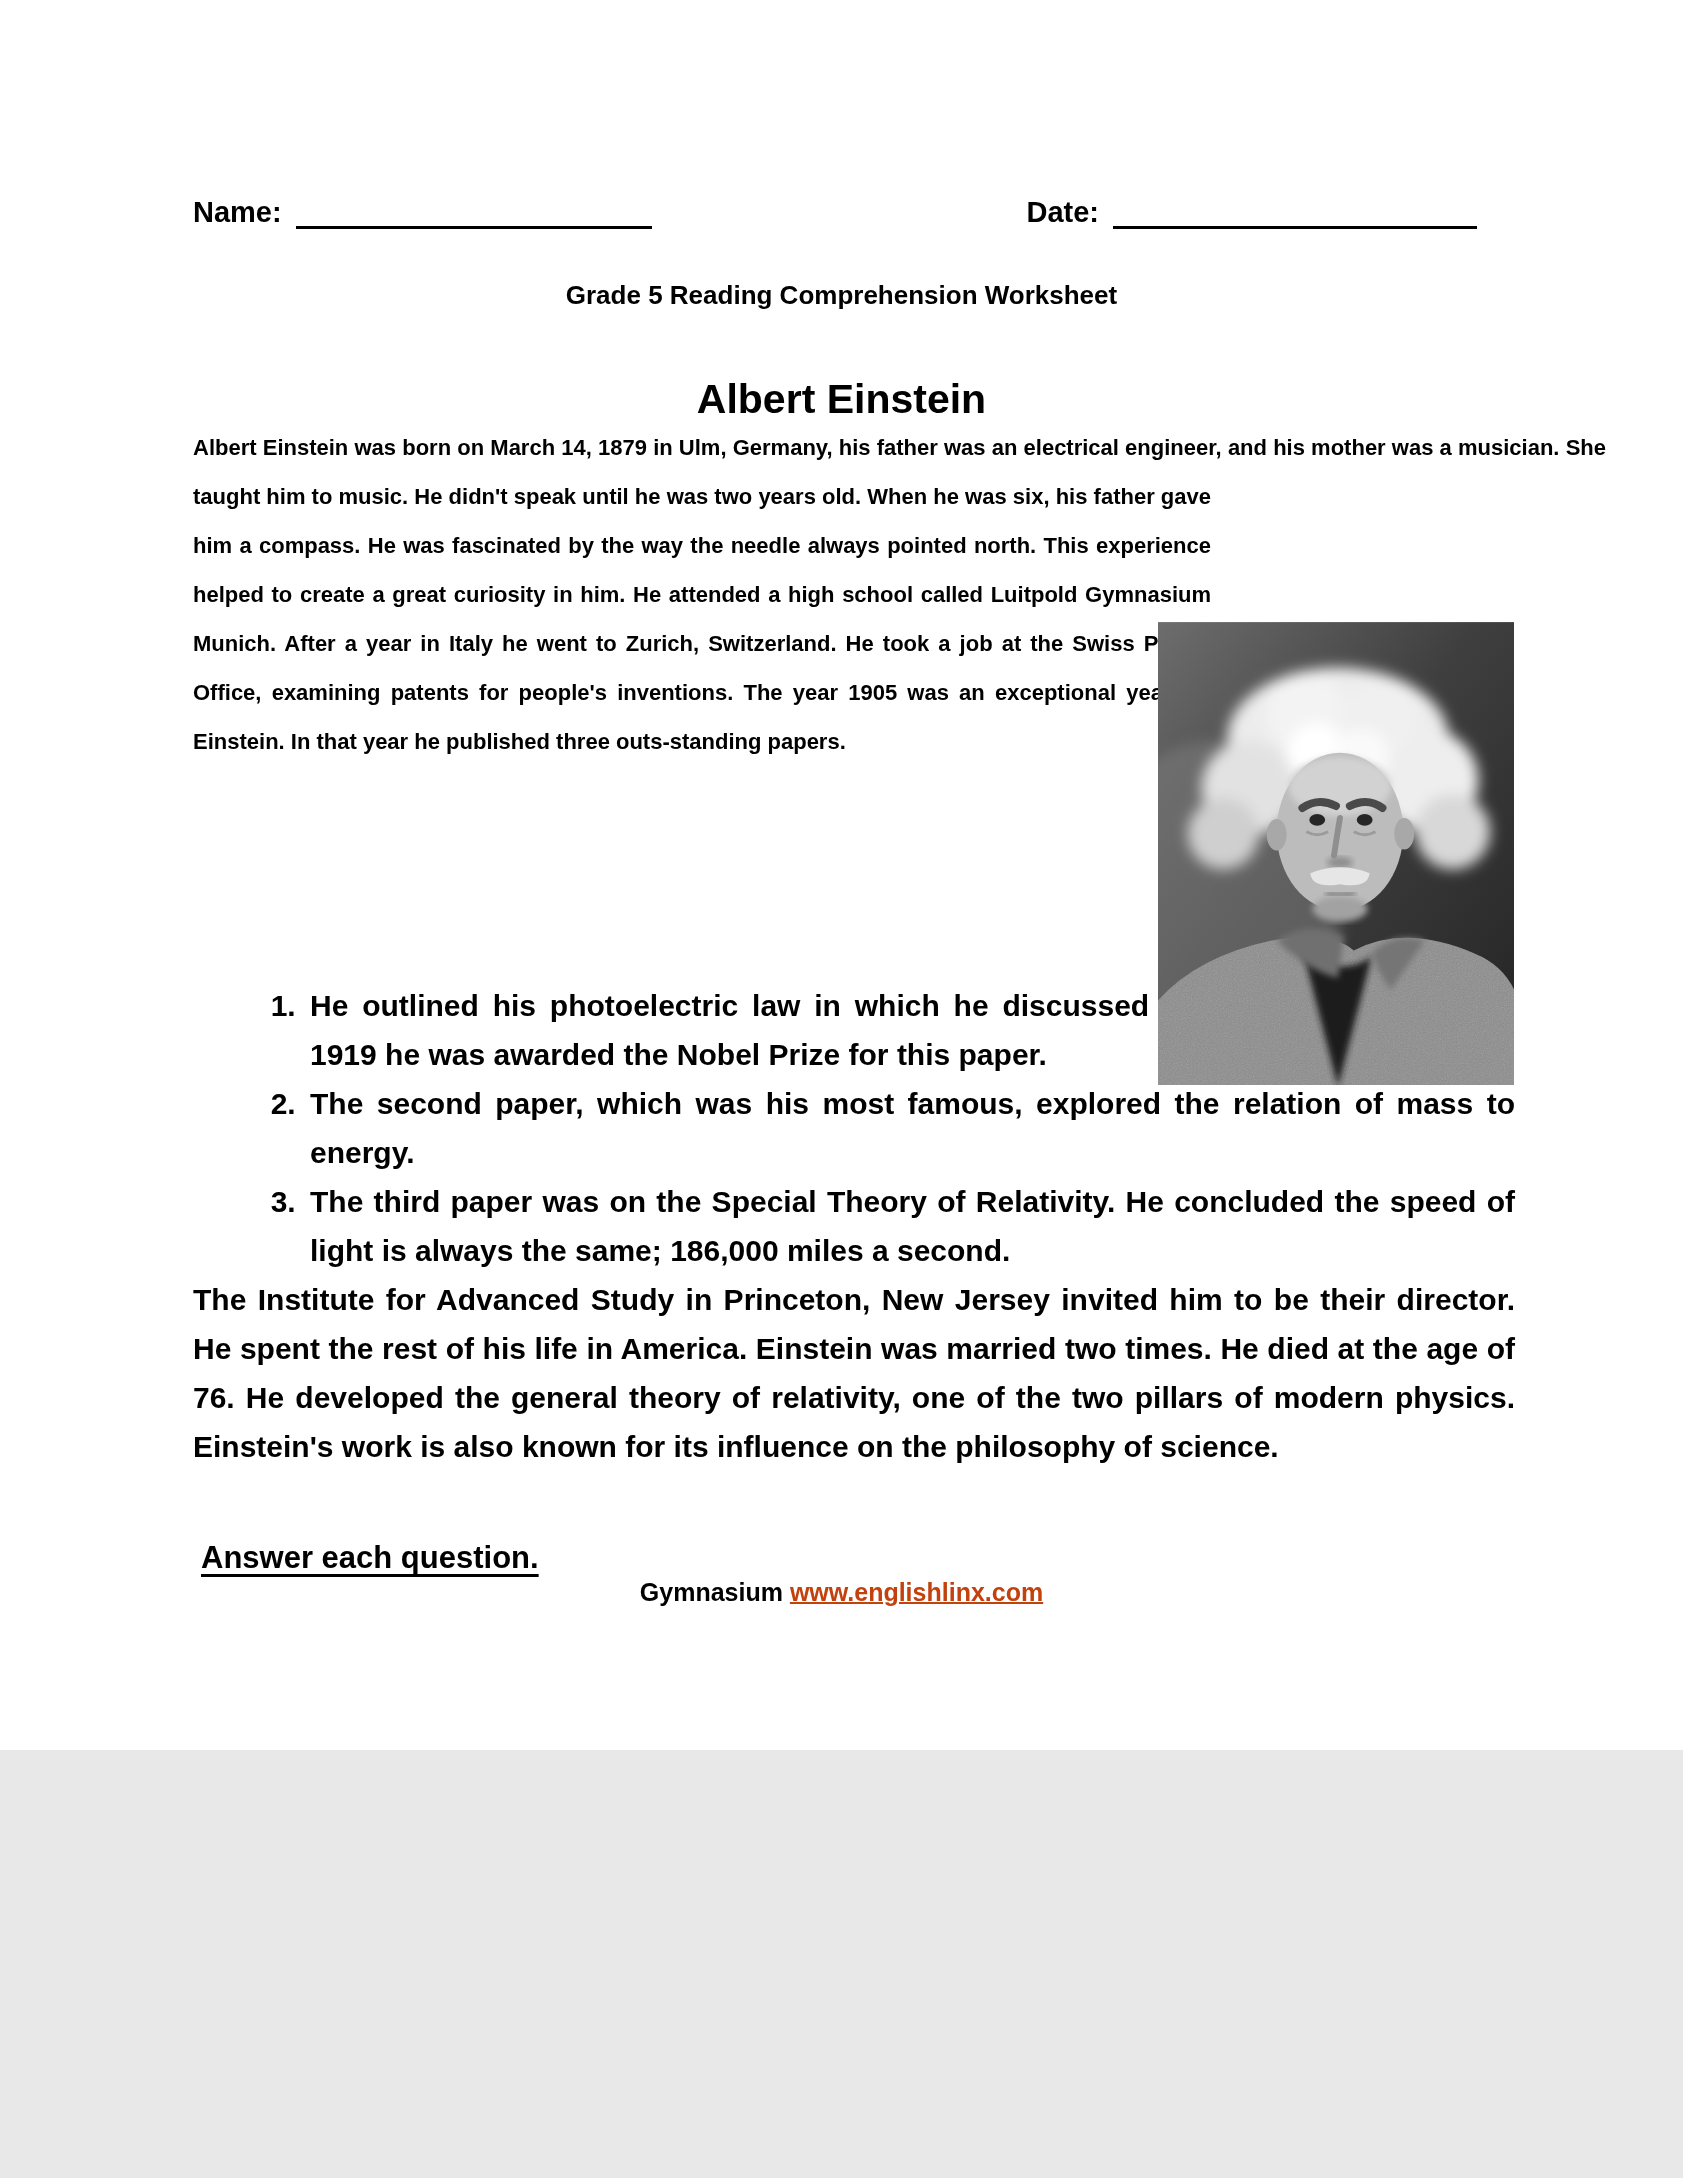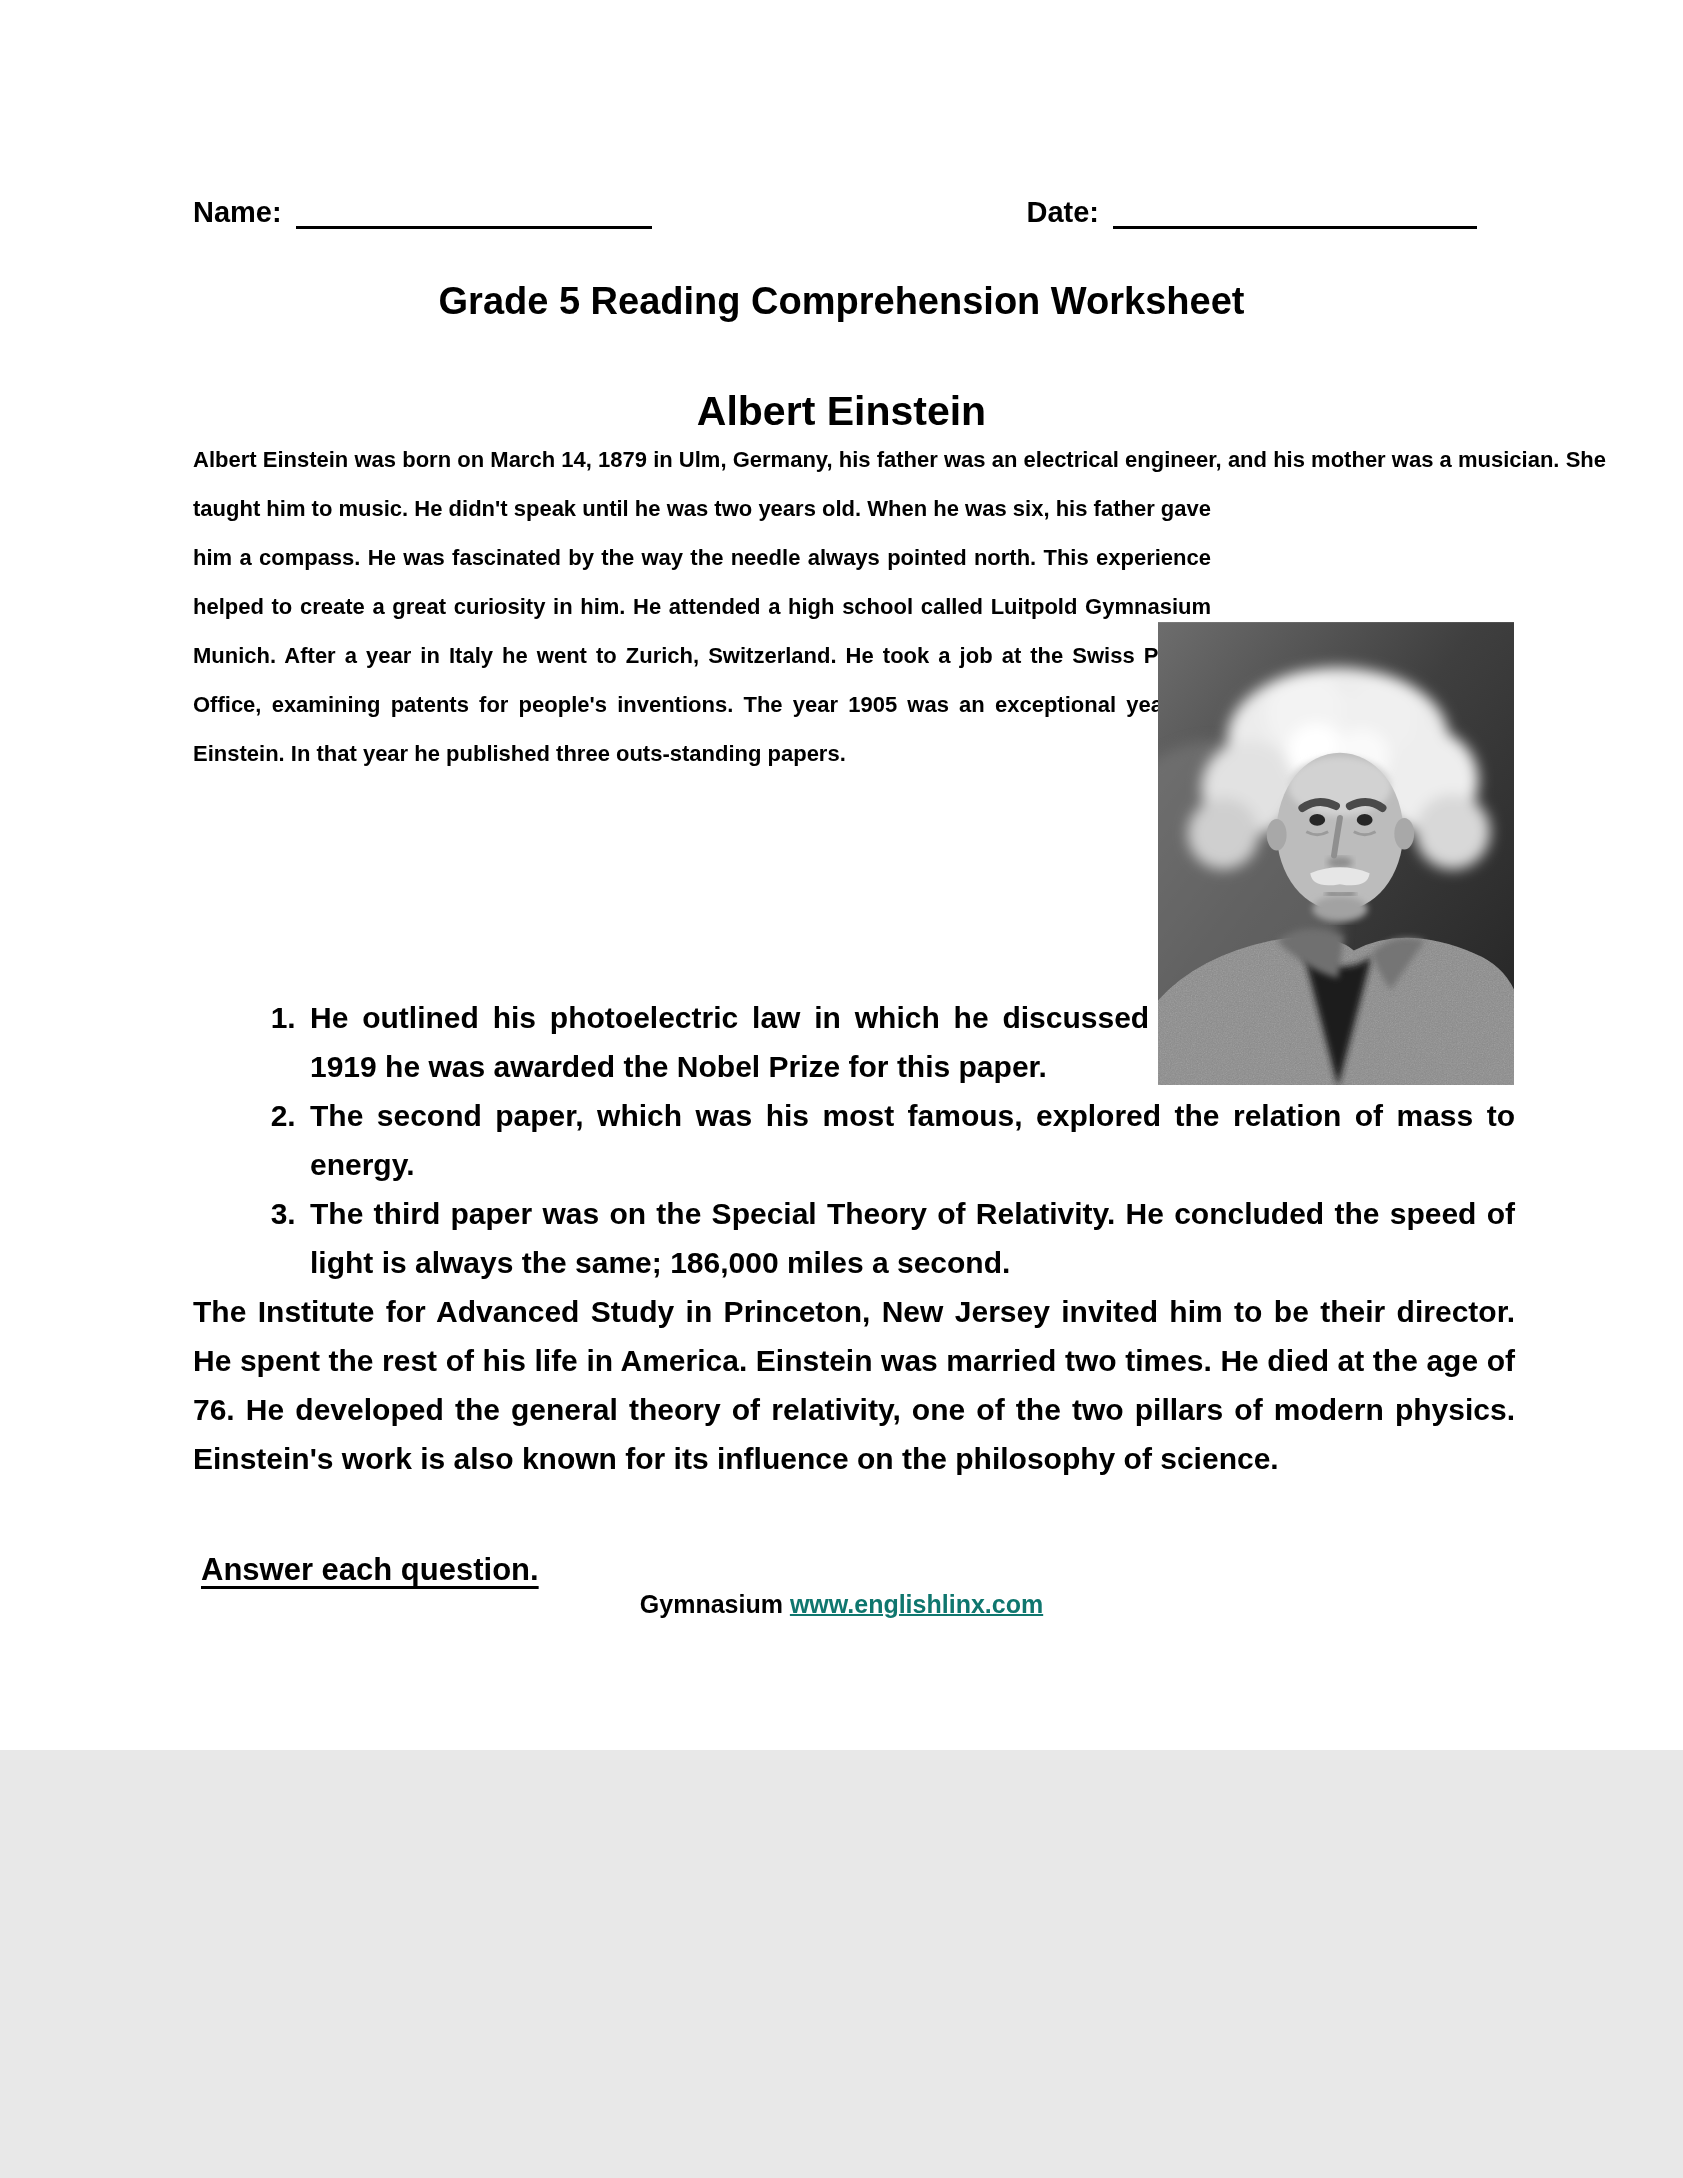--- a/index.html
+++ b/index.html
@@ -22,21 +22,21 @@
   }
   .blank-field{display:inline-flex;align-items:flex-end;}
   .blank-label{margin-right:14px;}
   .blank-line{display:inline-block;border-bottom:3px solid #000;height:32px;}
   .name-line{width:356px;}
   .date-line{width:364px;}
   
   .doc-title{
     margin-top:51px;
     text-align:center;
-    font-size:38px;
+    font-size:26px;
   }
   .doc-subtitle{
     margin-top:65px;
     text-align:center;
     font-size:41px;
   }
   
   .instructions{
     margin:57px 168px 6px 193px;
     font-size:31px;
@@ -193,17 +193,17 @@
     <li>The second paper, which was his most famous, explored the relation of mass to energy.</li>
     <li>The third paper was on the Special Theory of Relativity. He concluded the speed of light is always the same; 186,000 miles a second.</li>
   </ol>
 
   <div class="closing-paragraph">The Institute for Advanced Study in Princeton, New Jersey invited him to be their director. He spent the rest of his life in America. Einstein was married two times. He died at the age of 76.  He developed the general theory of relativity, one of the two pillars of modern physics. Einstein's work is also known for its influence on the philosophy of science.</div>
 
   <div class="questions-header">Answer each question.</div>
 
   <div class="footer">
     <span>Gymnasium</span>
-    <a href="#" style="color: #0f766e;">www.englishlinx.com</a>
+    <a href="#" style="color: #c2410c;">www.englishlinx.com</a>
   </div>
 
 </div>
 
 
 </body></html>

